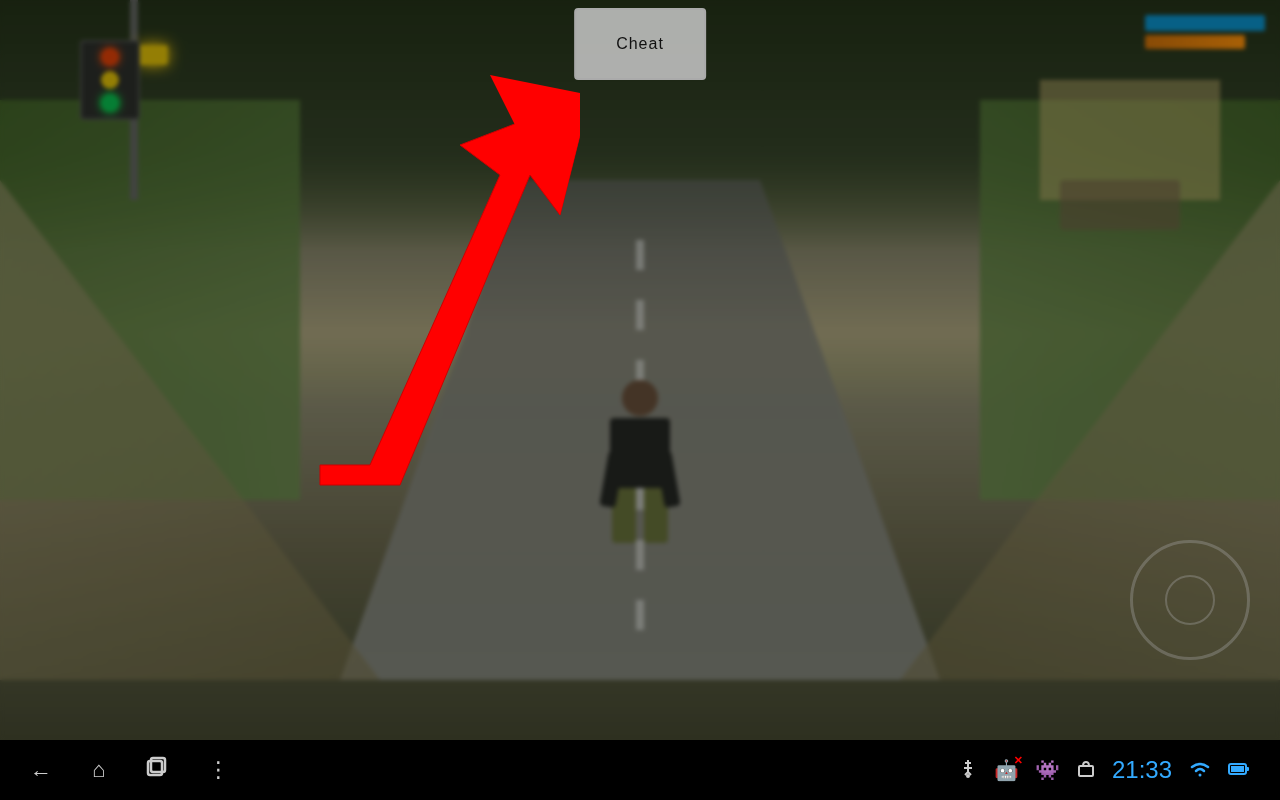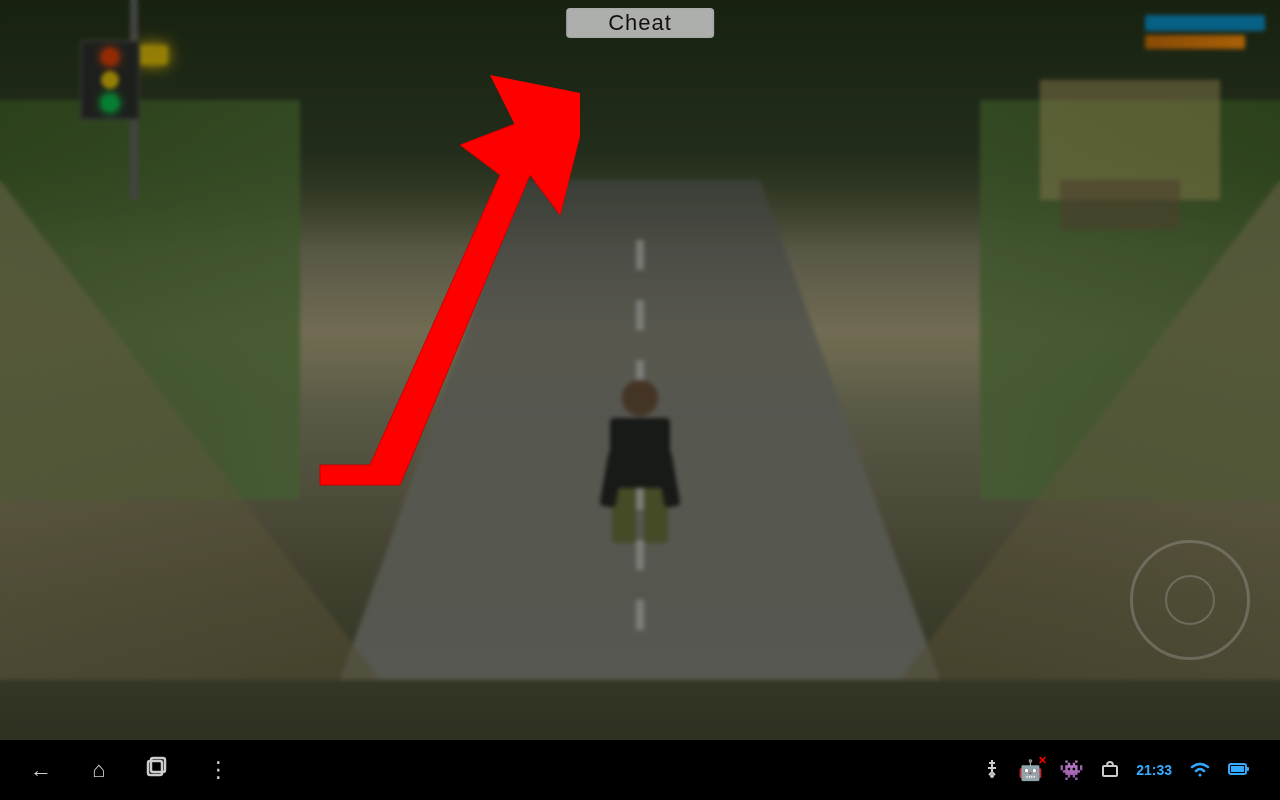--- a/index.html
+++ b/index.html
@@ -263,22 +263,22 @@
 
     
     .cheat-button {
       position: absolute;
       top: 8px;
       left: 50%;
       transform: translateX(-50%);
       background: rgba(200, 200, 200, 0.85);
       border: 2px solid #aaa;
       border-radius: 4px;
-      padding: 0 40px;
-      font-size: 22px;
+      padding: 25px 40px;
+      font-size: 16px;
       color: #111;
       font-weight: normal;
       letter-spacing: 1px;
       cursor: pointer;
       white-space: nowrap;
     }
 
     
     .dpad-area {
       position: absolute;
@@ -334,22 +334,22 @@
     }
 
     .nav-icon {
       color: #ccc;
       font-size: 22px;
       cursor: pointer;
     }
 
     .nav-time {
       color: #33aaff;
-      font-size: 14px;
-      font-weight: bold;
+      font-size: 24px;
+      font-weight: normal;
     }
 
     .nav-dots {
       color: #ccc;
       font-size: 22px;
     }
 
     
     .arrow-svg {
       position: absolute;

